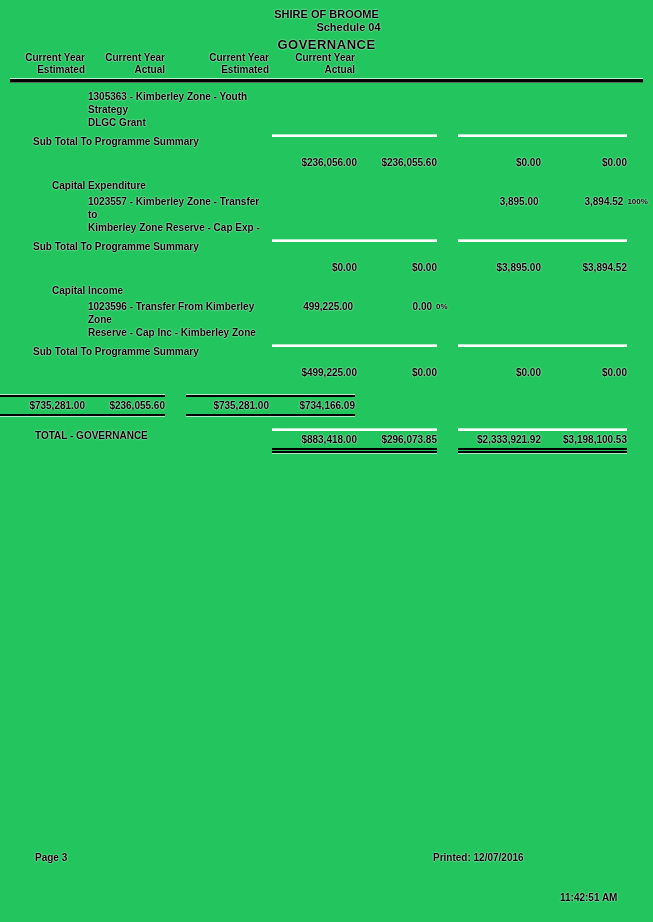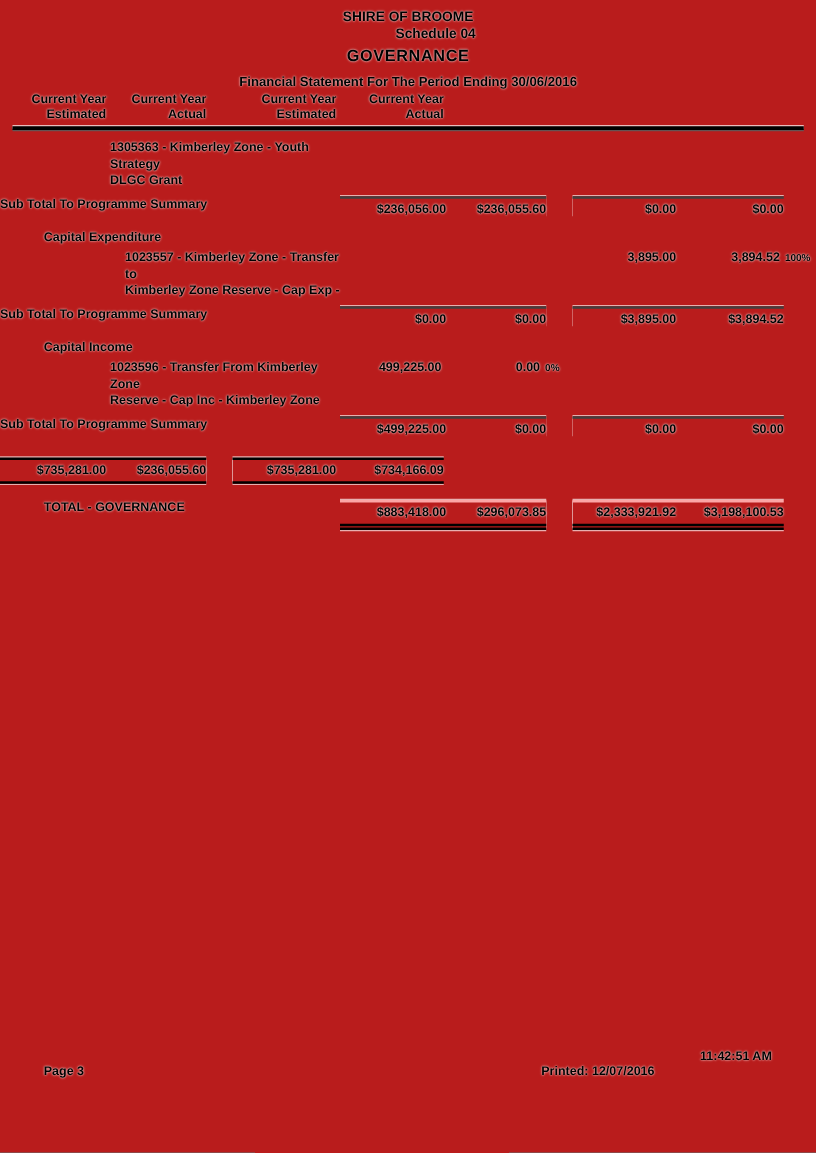--- a/index.html
+++ b/index.html
@@ -1,19 +1,19 @@
 <!DOCTYPE html>
 <html><head>
 <meta charset="utf-8">
 <style>
   html,body{margin:0;padding:0;background:#6e6e6e;}
   .page{
     position:relative;
     width:653px;height:922px;
-    background:#b91c1c;
+    background:#22c55e;
     font-family:"Liberation Sans",sans-serif;
     font-weight:bold;
     color:#000;
     overflow:hidden;
     text-shadow:0 0 2px rgba(255,255,255,.85),0 0 1px rgba(255,255,255,.55);
   }
   .doc-header{padding-top:8px;text-align:center;line-height:13px;}
   .org{font-size:11px;}
   .schedule{font-size:11px;margin-left:44px;}
   .gov-title{font-size:13px;margin-top:4px;letter-spacing:.5px;}
@@ -32,47 +32,46 @@
   .grp-head .exp{margin-left:21px;width:169px;text-align:center;}
 
   .colhead{align-items:flex-end;margin-top:1px;}
   .colhead .lbl{padding-left:23px;font-size:10px;}
   .colhead .c div{line-height:12px;}
 
   .rule{height:3px;background:#000;margin:3px 10px 0 10px;
         box-shadow:0 -1px 0 rgba(255,255,255,.7),0 1px 0 rgba(90,90,90,.9);}
 
   .ind .lbl{padding-left:88px;white-space:normal;}
-  .sub .lbl{}
-  .sect{padding-left:35px;font-size:10px;line-height:13px;}
+  .sub .lbl{padding-left:33px;}
+  .sect{padding-left:52px;font-size:10px;line-height:13px;}
   .tot .lbl{padding-left:35px;}
 
-  .line-top{border-top:2px solid #404040;box-shadow:0 -1px 0 rgba(255,255,255,.65);padding-top:2px;}
+  .line-top{border-top:2px solid #ffffff;box-shadow:0 -1px 0 rgba(255,255,255,.65);padding-top:19px;}
   .line-both{border-top:2px solid #000;border-bottom:2px solid #000;
              box-shadow:0 -1px 0 rgba(255,255,255,.65),0 1px 0 rgba(255,255,255,.65);
              padding-top:2px;padding-bottom:2px;}
-  .line-grand{border-top:2px solid #fca5a5;border-bottom:5px double #000;
+  .line-grand{border-top:2px solid #ffffff;border-bottom:5px double #000;
              box-shadow:0 -1px 0 rgba(255,255,255,.65),0 1px 0 rgba(255,255,255,.65);
              padding-top:2px;padding-bottom:2px;}
 
   .footer span{position:absolute;font-size:10px;}
   .f-page{left:35px;top:852px;}
   .f-printed{left:433px;top:852px;}
-  .f-time{left:560px;top:840px;}
+  .f-time{left:560px;top:892px;}
 </style>
 </head>
 <body>
 
 <div class="page">
 
   <div class="doc-header">
     <div class="org">SHIRE OF BROOME</div>
     <div class="schedule">Schedule 04</div>
     <div class="gov-title">GOVERNANCE</div>
-    <div class="subtitle">Financial Statement For The Period Ending 30/06/2016</div>
   </div>
 
 
   <div class="row colhead">
     <div class="c c1">
       <div>Current Year</div>
       <div>Estimated</div>
     </div>
     <div class="c c2">
       <div>Current Year</div>
@@ -114,21 +113,21 @@
     <div class="n2"></div>
     <div class="grp line-top">
       <div class="c c3">$0.00</div>
       <div class="c c4">$0.00</div>
     </div>
     <div class="n4"></div>
   </div>
 
   <div class="sect" style="margin-top:10px;">Capital Expenditure</div>
 
-  <div class="row ind" style="margin-top:3px;margin-left:12px;">
+  <div class="row ind" style="margin-top:3px;">
     <div class="lbl">
       <div>1023557 - Kimberley Zone - Transfer to</div>
       <div>Kimberley Zone Reserve - Cap Exp -</div>
     </div>
     <div class="c c1"></div>
     <div class="c c2"></div>
     <div class="n2 note"></div>
     <div class="c c3">3,895.00</div>
     <div class="c c4">3,894.52</div>
     <div class="n4 note">100%</div>

